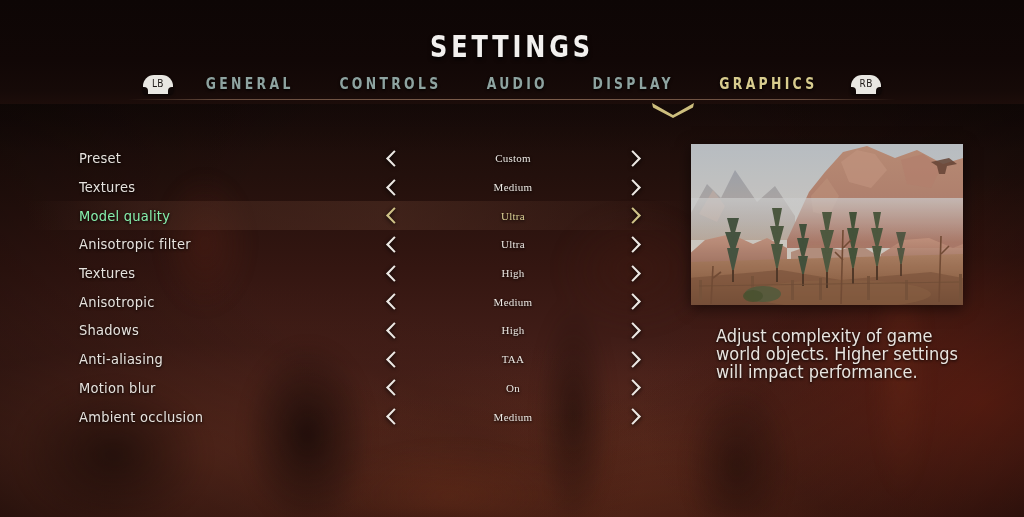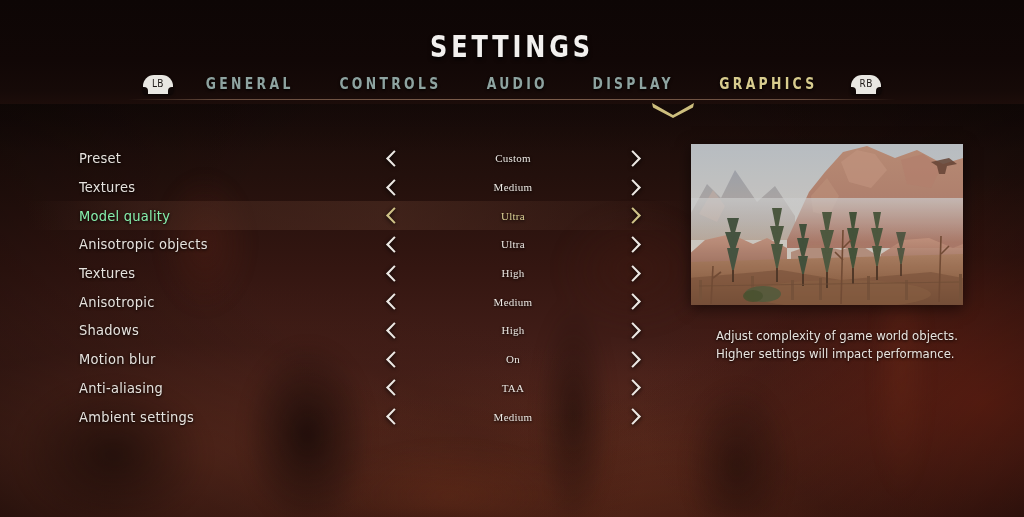--- a/index.html
+++ b/index.html
@@ -169,21 +169,21 @@
     width:272px; height:161px;
     overflow:hidden;
     box-shadow:0 3px 14px rgba(0,0,0,0.55);
   }
   .preview svg { display:block; width:272px; height:161px; }
 
   .preview-desc {
     position:absolute; left:716px; top:327px;
     width:262px;
     font-family:"DejaVu Sans Condensed","Liberation Sans", sans-serif;
-    font-size:13px;
+    font-size:18px;
     line-height:17.8px;
     color:#e8e4df;
     text-shadow:0 1px 3px rgba(0,0,0,0.92);
   }
 </style>
 </head>
 <body>
 
 <div id="screen">
 
@@ -260,21 +260,21 @@
           </div>
           <div class="row-value">Ultra</div>
           <div class="arrow">
             <svg viewBox="0 0 12 18" width="11" height="17">
               <path d="M2 0 L0.4 1.4 L7.6 9 L0.4 16.6 L2 18 L11 9 Z" fill="currentColor"></path>
             </svg>
           </div>
         </div>
       </div>
       <div class="row">
-        <div class="row-label">Anisotropic objects</div>
+        <div class="row-label">Anisotropic filter</div>
         <div class="row-control">
           <div class="arrow">
             <svg viewBox="0 0 12 18" width="11" height="17">
               <path d="M10 0 L11.6 1.4 L4.4 9 L11.6 16.6 L10 18 L1 9 Z" fill="currentColor"></path>
             </svg>
           </div>
           <div class="row-value">Ultra</div>
           <div class="arrow">
             <svg viewBox="0 0 12 18" width="11" height="17">
               <path d="M2 0 L0.4 1.4 L7.6 9 L0.4 16.6 L2 18 L11 9 Z" fill="currentColor"></path>
@@ -324,53 +324,53 @@
           </div>
           <div class="row-value">High</div>
           <div class="arrow">
             <svg viewBox="0 0 12 18" width="11" height="17">
               <path d="M2 0 L0.4 1.4 L7.6 9 L0.4 16.6 L2 18 L11 9 Z" fill="currentColor"></path>
             </svg>
           </div>
         </div>
       </div>
       <div class="row">
+        <div class="row-label">Anti-aliasing</div>
+        <div class="row-control">
+          <div class="arrow">
+            <svg viewBox="0 0 12 18" width="11" height="17">
+              <path d="M10 0 L11.6 1.4 L4.4 9 L11.6 16.6 L10 18 L1 9 Z" fill="currentColor"></path>
+            </svg>
+          </div>
+          <div class="row-value">TAA</div>
+          <div class="arrow">
+            <svg viewBox="0 0 12 18" width="11" height="17">
+              <path d="M2 0 L0.4 1.4 L7.6 9 L0.4 16.6 L2 18 L11 9 Z" fill="currentColor"></path>
+            </svg>
+          </div>
+        </div>
+      </div>
+      <div class="row">
         <div class="row-label">Motion blur</div>
         <div class="row-control">
           <div class="arrow">
             <svg viewBox="0 0 12 18" width="11" height="17">
               <path d="M10 0 L11.6 1.4 L4.4 9 L11.6 16.6 L10 18 L1 9 Z" fill="currentColor"></path>
             </svg>
           </div>
           <div class="row-value">On</div>
           <div class="arrow">
             <svg viewBox="0 0 12 18" width="11" height="17">
               <path d="M2 0 L0.4 1.4 L7.6 9 L0.4 16.6 L2 18 L11 9 Z" fill="currentColor"></path>
             </svg>
           </div>
         </div>
       </div>
       <div class="row">
-        <div class="row-label">Anti-aliasing</div>
-        <div class="row-control">
-          <div class="arrow">
-            <svg viewBox="0 0 12 18" width="11" height="17">
-              <path d="M10 0 L11.6 1.4 L4.4 9 L11.6 16.6 L10 18 L1 9 Z" fill="currentColor"></path>
-            </svg>
-          </div>
-          <div class="row-value">TAA</div>
-          <div class="arrow">
-            <svg viewBox="0 0 12 18" width="11" height="17">
-              <path d="M2 0 L0.4 1.4 L7.6 9 L0.4 16.6 L2 18 L11 9 Z" fill="currentColor"></path>
-            </svg>
-          </div>
-        </div>
-      </div>
-      <div class="row">
-        <div class="row-label">Ambient settings</div>
+        <div class="row-label">Ambient occlusion</div>
         <div class="row-control">
           <div class="arrow">
             <svg viewBox="0 0 12 18" width="11" height="17">
               <path d="M10 0 L11.6 1.4 L4.4 9 L11.6 16.6 L10 18 L1 9 Z" fill="currentColor"></path>
             </svg>
           </div>
           <div class="row-value">Medium</div>
           <div class="arrow">
             <svg viewBox="0 0 12 18" width="11" height="17">
               <path d="M2 0 L0.4 1.4 L7.6 9 L0.4 16.6 L2 18 L11 9 Z" fill="currentColor"></path>

